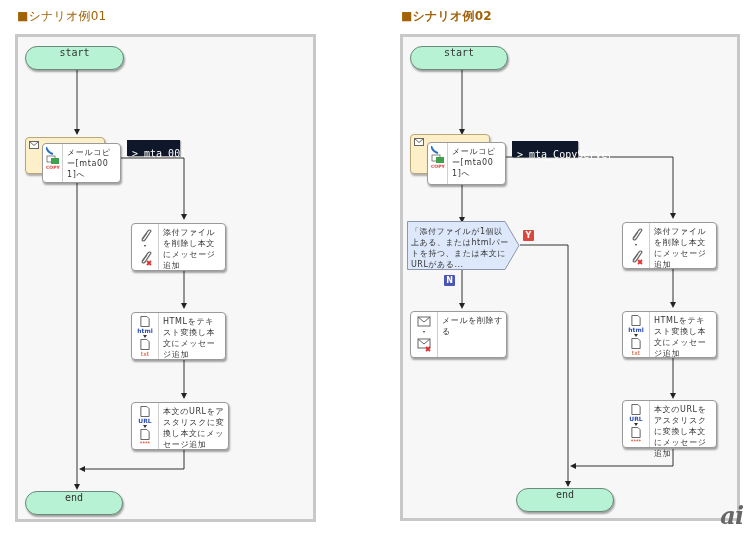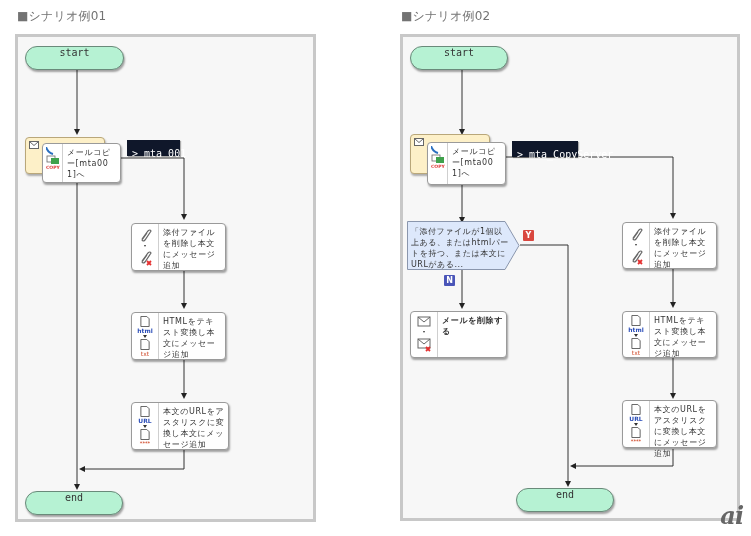--- a/index.html
+++ b/index.html
@@ -1,18 +1,18 @@
 <!DOCTYPE html>
 <html><head>
 <meta charset="utf-8">
 <style>
   html, body { margin:0; padding:0; background:#ffffff; }
   body { width:751px; height:536px; position:relative; overflow:hidden;
          font-family:"DejaVu Sans", sans-serif; }
-  .heading { position:absolute; font-size:12px; color:#737373; top:8px; letter-spacing:0.2px; }
+  .heading { position:absolute; font-size:12px; color:#a16207; top:8px; letter-spacing:0.2px; }
   .panel { position:absolute; background:#f7f7f7; border:3px solid #c8c8c8; box-sizing:border-box; }
   svg.wires { position:absolute; left:0; top:0; pointer-events:none; }
   .terminal { position:absolute; height:24px; border-radius:13px; background:#b6f2d3;
               border:1px solid #6a8a7a; box-shadow:1px 2px 2px rgba(0,0,0,0.35);
               font-family:"DejaVu Sans Mono", monospace; font-size:10px; color:#333;
               display:flex; align-items:flex-start; justify-content:center; box-sizing:border-box; }
   .node { position:absolute; background:#ffffff; border:1px solid #9a9a9a; border-radius:4px;
           box-shadow:1px 2px 2px rgba(0,0,0,0.35); box-sizing:border-box; display:flex; }
   .node .iconcol { width:27px; border-right:1px solid #cfcfcf; display:flex; flex-direction:column;
                    align-items:center; justify-content:flex-start; padding-top:3px; box-sizing:border-box; }
@@ -129,21 +129,21 @@
       </svg>
     <span class="ic-lbl" style="color:#d04a2a; font-size:5px;">****</span>
   </div>
   <div class="label">本文のURLをアスタリスクに変換し本文にメッセージ追加</div>
 </div>
 
 <div class="terminal" style="left:25px; top:491px; width:98px; height:24px;">
   <span>end</span>
 </div>
 
-<div class="heading" style="left:401px;">■シナリオ例02</div>
+<div class="heading" style="left:401px;font-weight:bold;">■シナリオ例02</div>
 <div class="panel" style="left:400px; top:34px; width:340px; height:487px;"></div>
 
 <svg class="wires" width="751" height="536">
   <defs>
     <marker id="arr2" markerWidth="6" markerHeight="6" refX="3" refY="3" orient="auto">
       <path d="M0,0 L6,3 L0,6 z" fill="#222"></path>
     </marker>
   </defs>
   <line x1="462" y1="70" x2="462" y2="132" stroke="#333" stroke-width="1" marker-end="url(#arr2)"></line>
   <line x1="462" y1="185" x2="462" y2="220" stroke="#333" stroke-width="1" marker-end="url(#arr2)"></line>
@@ -180,21 +180,21 @@
 
 <div class="decision" style="left:407px; top:221px; width:113px; height:52px;">
   <svg width="113" height="49" style="position:absolute; left:0; top:0;">
     <path d="M0.5,0.5 H98 L112,24.5 L98,48.5 H0.5 Z" fill="#dde8fb" stroke="#8a96ad" stroke-width="1"></path>
   </svg>
   <div class="dtext">「添付ファイルが1個以上ある、またはhtmlパートを持つ、または本文にURLがある...</div>
 </div>
 <div class="badge" style="left:523px; top:230px; background:#d9473f;">Y</div>
 <div class="badge" style="left:444px; top:275px; background:#4a55b8;">N</div>
 
-<div class="node" style="left:410px; top:311px; width:97px; height:47px;font-weight:bold;">
+<div class="node" style="left:410px; top:311px; width:97px; height:47px;">
   <div class="iconcol">
     <svg width="14" height="40">
       <rect x="1" y="2" width="12" height="9" fill="#fff" stroke="#666"></rect>
         <path d="M1,2 L7,7 L13,2" fill="none" stroke="#666"></path>
       <path d="M6,16 L8,16 L7,18 z" fill="#333"></path>
       <rect x="1" y="24" width="12" height="9" fill="#fff" stroke="#666"></rect>
         <path d="M1,24 L7,29 L13,24" fill="none" stroke="#666"></path>
       <path d="M9,32 L13,36 M13,32 L9,36" stroke="#e53030" stroke-width="1.8"></path>
     </svg>
   </div>

